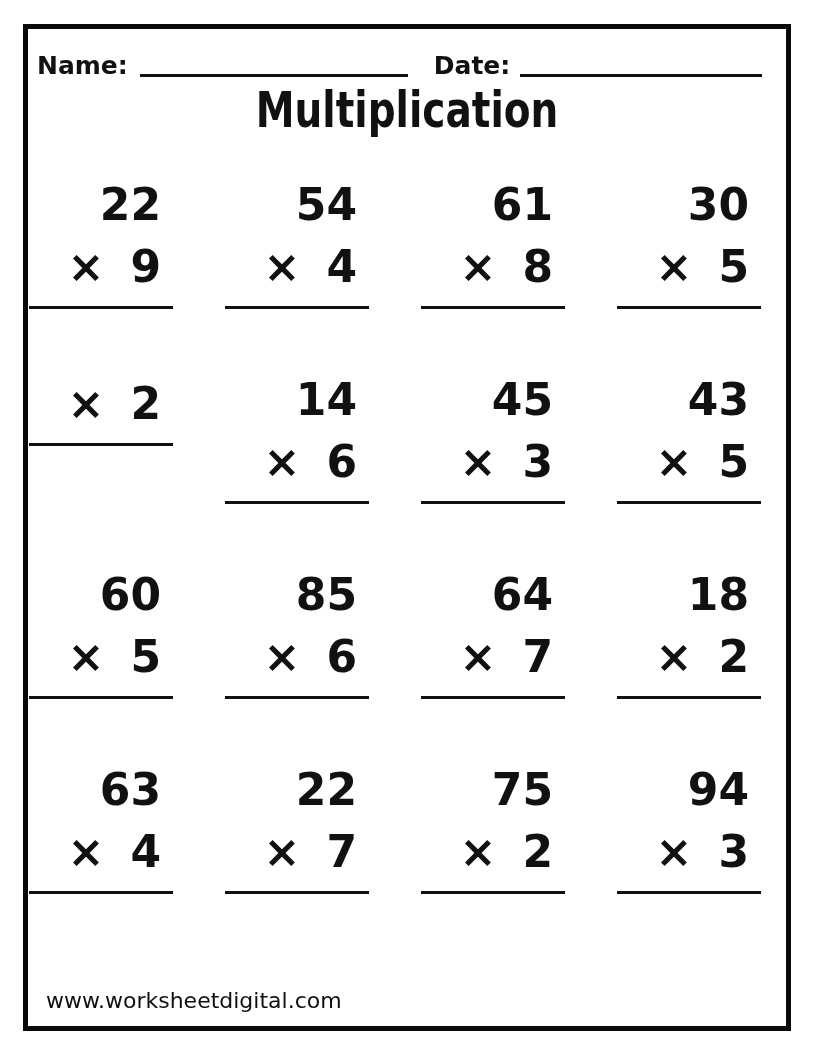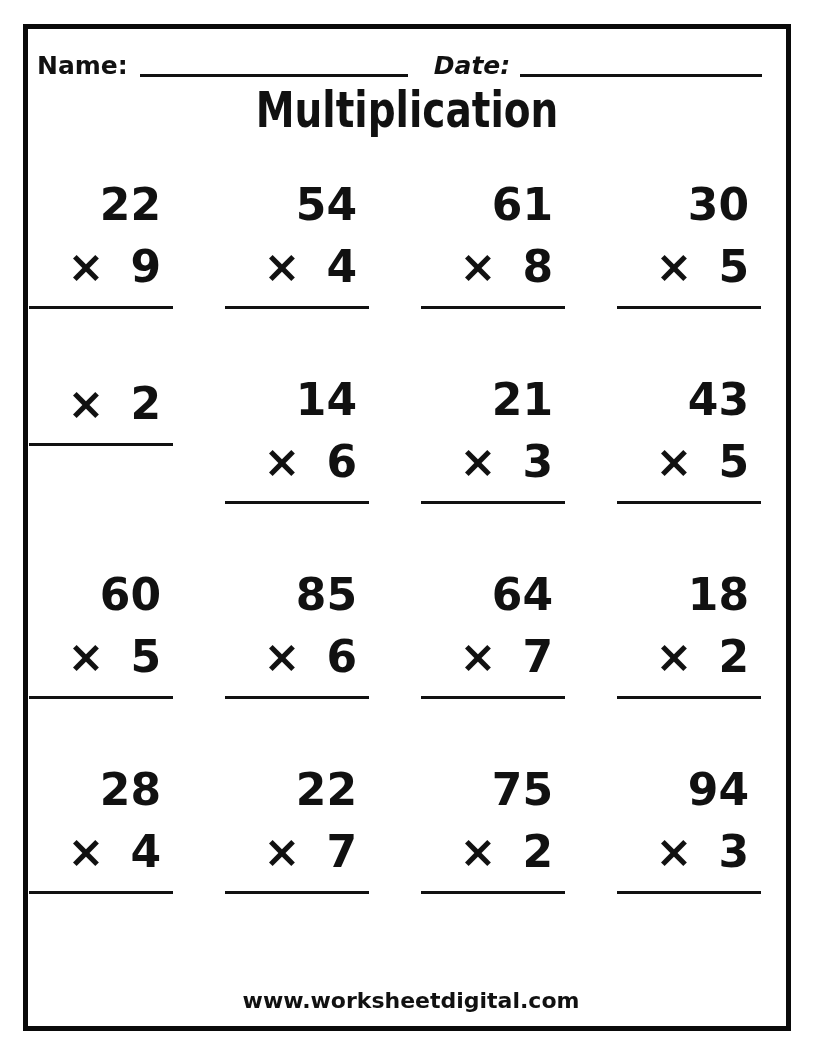--- a/index.html
+++ b/index.html
@@ -28,21 +28,21 @@
     font-weight: 600;
     white-space: nowrap;
   }
   .blank {
     border-bottom: 3px solid #111111;
     align-self: flex-end;
     margin-bottom: 3px;
     height: 10px;
   }
   .name-blank { width: 268px; margin-left: 12px; }
-  .date-label { margin-left: 26px; font-style: italic; }
+  .date-label { margin-left: 26px; }
   .date-blank { width: 242px; margin-left: 10px; }
   
   .title {
     position: absolute;
     top: 52px; left: 0;
     width: 100%;
     text-align: center;
     font-size: 50px;
     font-weight: bold;
     letter-spacing: 0px;
@@ -76,25 +76,25 @@
     line-height: 58px;
     margin-top: 4px;
   }
   .rule {
     margin-top: 10px;
     border-bottom: 3px solid #111111;
   }
   
   .footer {
     position: absolute;
-    bottom: 13px; left: 4px;
+    bottom: 13px; left: 18px;
     width: 100%;
-    text-align: center;
+    text-align: left;
     font-size: 22px;
-    font-weight: 700;
+    font-weight: 400;
   }
 </style>
 </head>
 <body>
 
 <div class="sheet">
 
   <div class="header">
     <span class="label">Name:</span>
     <span class="blank name-blank"></span>
@@ -153,21 +153,21 @@
     <div class="problem">
       <div class="top-number">14</div>
       <div class="bottom-row">
         <span>×</span>
         <span>6</span>
       </div>
       <div class="rule"></div>
     </div>
 
     <div class="problem">
-      <div class="top-number">21</div>
+      <div class="top-number">45</div>
       <div class="bottom-row">
         <span>×</span>
         <span>3</span>
       </div>
       <div class="rule"></div>
     </div>
 
     <div class="problem">
       <div class="top-number">43</div>
       <div class="bottom-row">
@@ -207,21 +207,21 @@
     <div class="problem">
       <div class="top-number">18</div>
       <div class="bottom-row">
         <span>×</span>
         <span>2</span>
       </div>
       <div class="rule"></div>
     </div>
 
     <div class="problem">
-      <div class="top-number">28</div>
+      <div class="top-number">63</div>
       <div class="bottom-row">
         <span>×</span>
         <span>4</span>
       </div>
       <div class="rule"></div>
     </div>
 
     <div class="problem">
       <div class="top-number">22</div>
       <div class="bottom-row">

